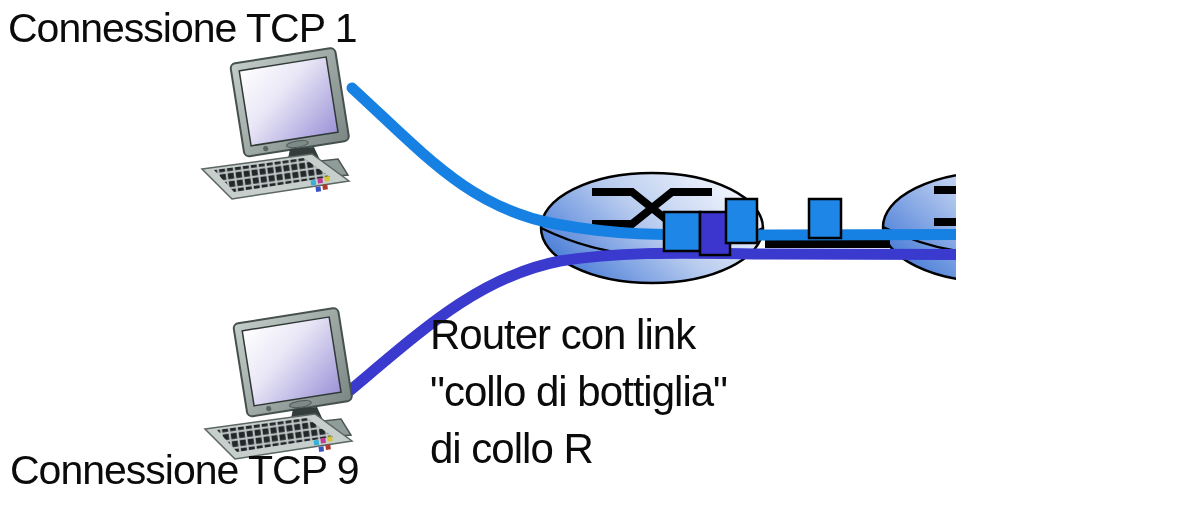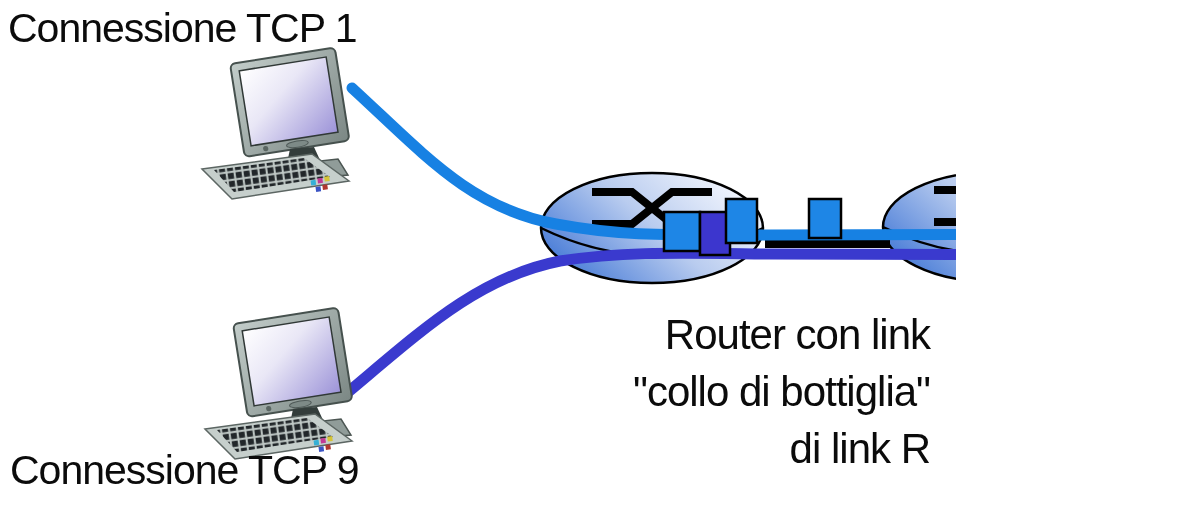--- a/index.html
+++ b/index.html
@@ -17,21 +17,21 @@
     font-size:41px;
     letter-spacing:-1px;
     white-space:nowrap;
     line-height:1.1;
   }
   #tcp1-label{left:8px;top:6px;}
   #tcp2-label{left:10px;top:448px;}
   #router-caption{
     position:absolute;
     left:430px;top:306px;width:500px;
-    text-align:right;
+    text-align:left;
     color:#0b0b0b;
     font-size:42px;
     letter-spacing:-1px;
     line-height:57px;
     white-space:nowrap;
   }
 </style>
 </head>
 <body>
 
@@ -115,16 +115,16 @@
     <use href="#pc" transform="translate(202,55)"></use>
     <use href="#pc" transform="translate(205,315)"></use>
   </svg>
 
   <div id="tcp1-label" class="lbl">Connessione TCP 1</div>
   <div id="tcp2-label" class="lbl">Connessione TCP 9</div>
 
   <div id="router-caption">
     <div>Router con link</div>
     <div>"collo di bottiglia"</div>
-    <div>di link R</div>
+    <div>di collo R</div>
   </div>
 
 </div>
 
 </body></html>

